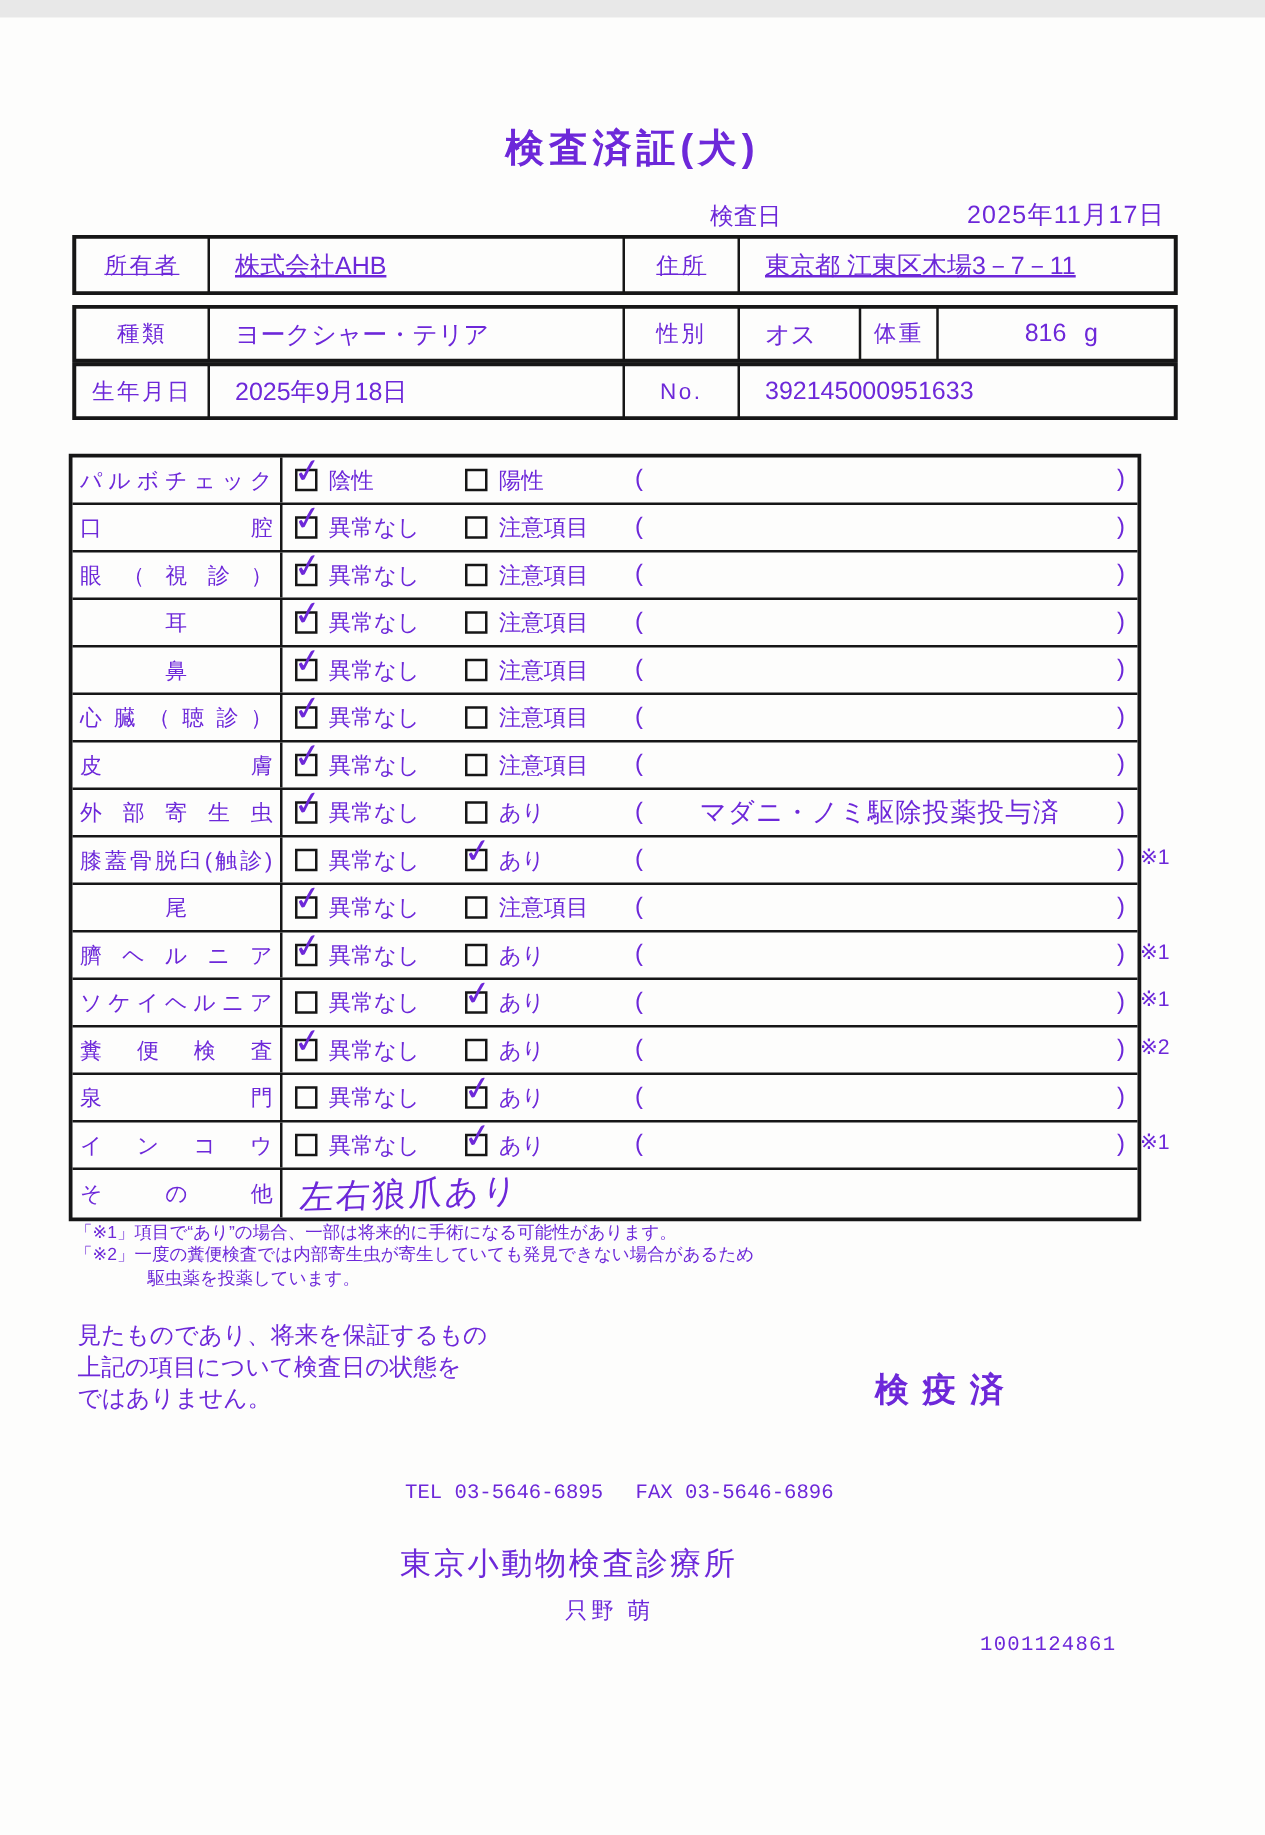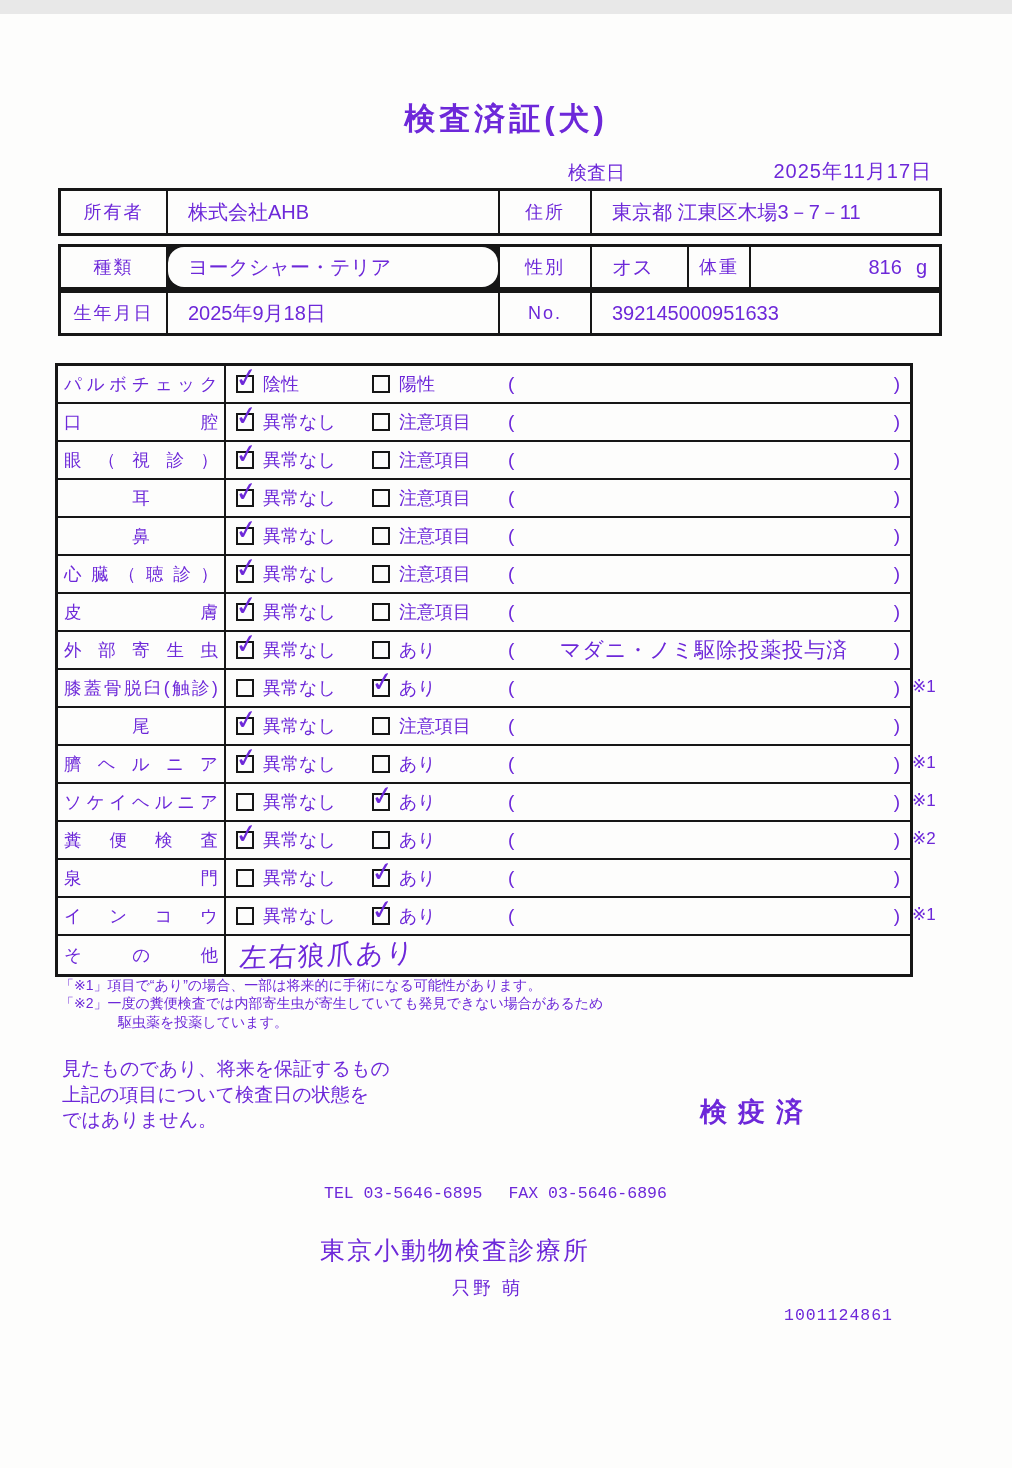--- a/index.html
+++ b/index.html
@@ -12,25 +12,25 @@
   .title{position:absolute;top:84px;left:0;right:0;text-align:center;
     font-size:31px;font-weight:600;letter-spacing:4px;margin:0;}
   .date-label{position:absolute;top:146px;left:568px;font-size:19px;}
   .date-value{position:absolute;top:144px;right:80px;font-size:20px;letter-spacing:1px;}
 
   
   .tbl{position:absolute;display:grid;background:#161616;border:3px solid #161616;gap:2px;}
   .tbl .cell{background:#fdfdfc;display:flex;align-items:center;overflow:hidden;white-space:nowrap;}
   .tbl .hd{justify-content:center;font-size:18px;letter-spacing:2px;}
   .tbl .val{padding-left:20px;font-size:20px;}
-  .tbl-owner{top:174px;left:58px;width:878px;grid-template-columns:105px 330px 90px 1fr;height:42px;}
+  .tbl-owner{top:174px;left:58px;width:878px;grid-template-columns:105px 330px 90px 1fr;height:42px;text-decoration:underline;}
   .tbl-breed{top:230px;left:58px;width:878px;grid-template-columns:105px 330px 90px 95px 60px 1fr;height:40px;}
   .tbl-birth{top:276px;left:58px;width:878px;grid-template-columns:105px 330px 90px 1fr;height:40px;}
-  .val-weight{justify-content:flex-end;gap:14px;padding-right:12px;}
-  .val-breed{font-size:18px;border-radius:16px;}
+  .val-weight{justify-content:center;gap:14px;padding-right:12px;}
+  .val-breed{font-size:18px;}
 
   .intro{position:absolute;top:320px;left:62px;font-size:17.5px;}
 
   
   .ctable{position:absolute;top:349px;left:55px;width:852px;border:3px solid #161616;background:#fdfdfc;}
   .crow{display:grid;grid-template-columns:168px 136px 136px 1fr;height:36px;position:relative;border-top:2px solid #161616;}
   .crow:first-child{border-top:none;}
   .crow-other{grid-template-columns:168px 1fr;height:38px;}
   .clabel{border-right:2px solid #161616;display:flex;align-items:center;justify-content:space-between;
     padding:0 6px;font-size:17.5px;overflow:hidden;}

